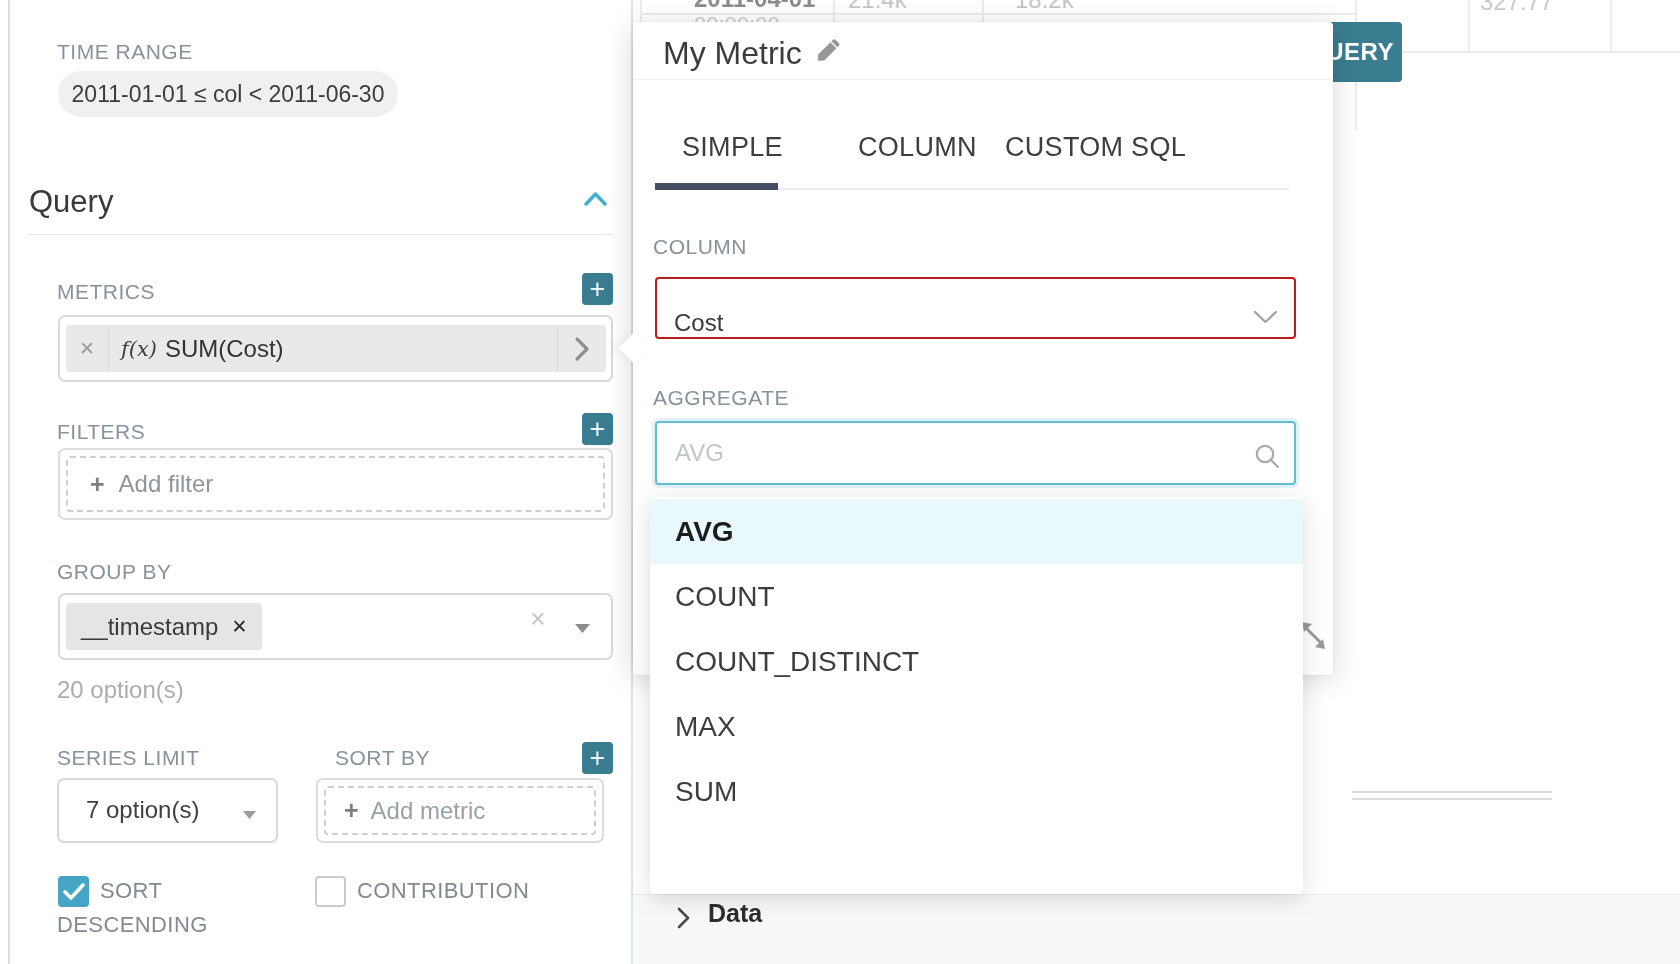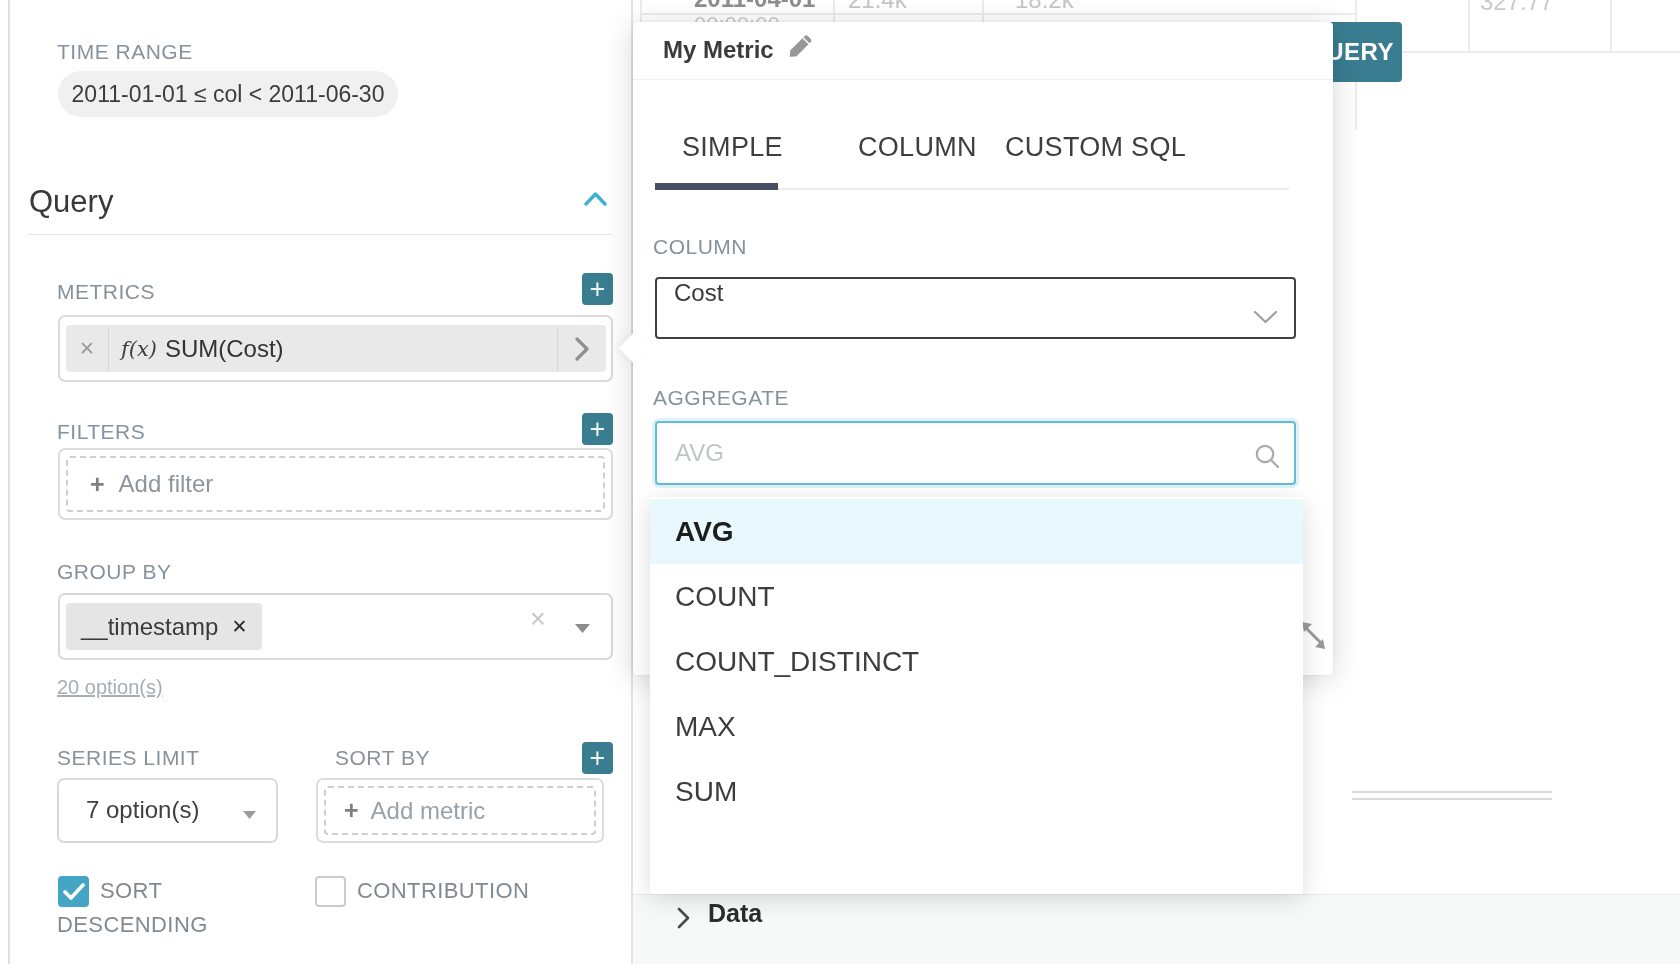--- a/index.html
+++ b/index.html
@@ -7,21 +7,21 @@
     width:1680px;height:964px;position:relative;overflow:hidden;
     background:#ffffff;
     font-family:"Liberation Sans","DejaVu Sans",sans-serif;
     -webkit-font-smoothing:antialiased;
   }
   .abs{position:absolute;}
 
   
   .panel-left-border{left:8px;top:0;bottom:0;width:2px;background:#dedede;}
   .ctl-label{font-size:21px;color:#87929d;letter-spacing:.5px;white-space:nowrap;}
-  .muted-hint{font-size:20px;color:#a7adb2;text-decoration:underline;}
+  .muted-hint{font-size:24px;color:#a7adb2;}
   .time-pill{
     left:58px;top:71px;width:340px;height:46px;border-radius:23px;background:#f0f0f0;
     display:flex;align-items:center;justify-content:center;
     font-size:23px;color:#3c3c3c;white-space:nowrap;
   }
   .section-title{left:29px;top:184px;font-size:31px;color:#393939;}
   .section-hr{left:28px;top:234px;width:585px;height:1px;background:#e6e6e6;}
 
   .plusbtn{
     width:31px;height:32px;border-radius:4px;background:#3a7d91;color:#eef5f7;
@@ -94,29 +94,29 @@
   
   .popover{
     left:633px;top:22px;width:700px;height:653px;background:#fff;border-radius:4px;
     box-shadow:0 4px 30px rgba(0,0,0,.16),0 0 3px rgba(0,0,0,.07);z-index:5;
   }
   .popover-arrow{
     position:absolute;left:-10px;top:315px;width:22px;height:22px;background:#fff;
     transform:rotate(45deg);box-shadow:-3px 3px 8px rgba(0,0,0,.06);
   }
   .pop-header{position:absolute;left:30px;top:13px;display:flex;align-items:center;gap:13px;}
-  .pop-title{font-size:24px;color:#3b3b3b;font-weight:bold;}
+  .pop-title{font-size:32px;color:#3b3b3b;}
   .pop-header-hr{position:absolute;left:0;right:0;top:57px;height:1px;background:#f0f0f0;}
   .tab{position:absolute;top:110px;font-size:27px;color:#3e3e3e;letter-spacing:.3px;cursor:pointer;white-space:nowrap;}
   .tabs-underline{position:absolute;left:22px;top:166px;width:634px;height:2px;background:#ececec;}
   .tabs-inkbar{position:absolute;left:22px;top:161px;width:123px;height:7px;background:#454e63;}
   .pop-label{position:absolute;left:20px;font-size:21px;color:#87929d;letter-spacing:.5px;}
   .cost-select{
     position:absolute;left:22px;top:255px;width:641px;height:62px;box-sizing:border-box;
-    border:2px solid #404040;border-radius:4px;display:flex;align-items:flex-start;
+    border:2px solid #b91c1c;border-radius:4px;display:flex;align-items:flex-end;
     font-size:24px;color:#3a3a3a;padding-left:17px;cursor:pointer;
   }
   .agg-input{
     position:absolute;left:22px;top:399px;width:641px;height:64px;box-sizing:border-box;
     border:2px solid #63bcd4;border-radius:4px;box-shadow:0 0 0 3px rgba(99,188,212,.20);
     background:#fff;font-size:24px;color:#3a3a3a;padding:0 50px 0 18px;
     font-family:"Liberation Sans","DejaVu Sans",sans-serif;outline:none;
   }
   .agg-input::placeholder{color:#c2c5c8;opacity:1;}
   .icon-right{position:absolute;pointer-events:none;}

